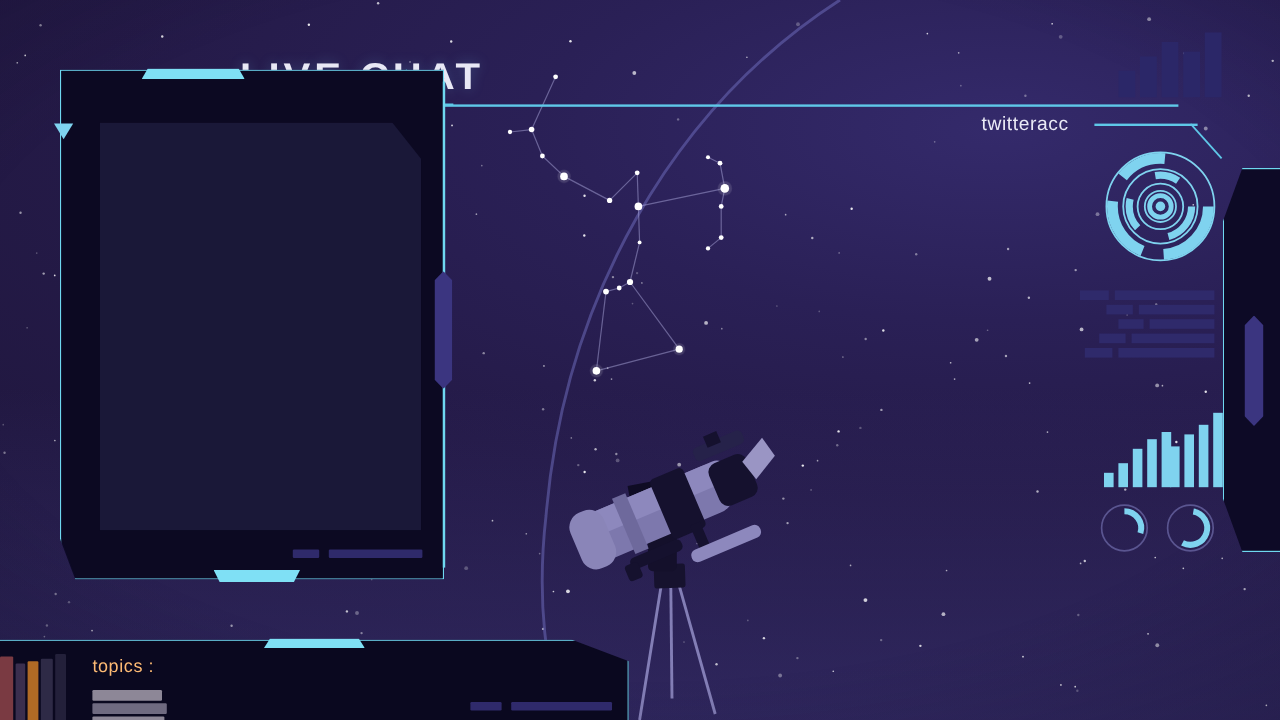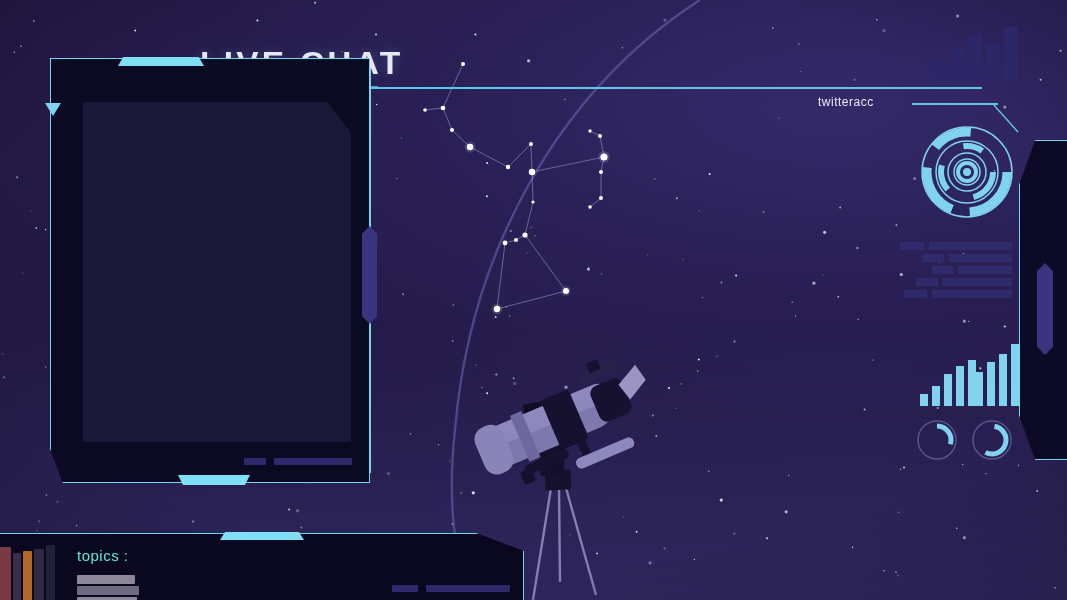--- a/index.html
+++ b/index.html
@@ -82,21 +82,21 @@
   .chat-diag {
     position:absolute; left:338px; top:58px; width:40px; height:30px;
   }
 
   
   .hud-barchart-top { position:absolute; left:932px; top:27px; display:flex; align-items:flex-end; gap:4px; height:54px; }
   .hud-barchart-top i { width:14px; background:#2b2768; display:block; }
 
   .hud-label {
     position:absolute; left:818px; top:95px;
-    font-size:12px; color:#eaeaf6; letter-spacing:.5px;
+    font-size:16px; color:#eaeaf6; letter-spacing:.5px;
     font-family:"Liberation Sans", sans-serif;
   }
   .hud-label-line { position:absolute; left:912px; top:103px; width:86px; height:1.5px; background:#5fc8e8; }
   .hud-label-elbow { position:absolute; left:992px; top:103px; width:36px; height:30px; }
 
   .radar { position:absolute; left:920px; top:125px; width:94px; height:94px; }
 
   .hud-rows { position:absolute; left:900px; top:242px; width:112px; }
   .hud-row { display:flex; gap:5px; margin-bottom:4px; align-items:center; }
   .hud-row span { height:8px; background:#2f2a6b; display:block; }
@@ -132,21 +132,21 @@
     border:1.5px solid #6fd8f0;
     background:#0a081f;
     clip-path:polygon(0 0, 91% 0, 100% 24%, 100% 100%, 0 100%);
   }
   .topics-tab {
     position:absolute; left:228px; top:-1px; width:84px; height:8px;
     background:#7fe0f5;
     clip-path:polygon(6% 0, 94% 0, 100% 100%, 0 100%);
   }
   .topics-label {
-    position:absolute; left:85px; top:14px; font-size:15px; color:#5eead4; letter-spacing:.5px;
+    position:absolute; left:85px; top:14px; font-size:15px; color:#fdba74; letter-spacing:.5px;
   }
   .topics-meta { position:absolute; right:14px; bottom:16px; display:flex; gap:8px; align-items:center; }
   .shelf { position:absolute; left:8px; top:12px; width:66px; height:58px; display:flex; align-items:flex-end; gap:2px; }
   .shelf i { display:block; border-radius:1px 1px 0 0; }
   .stack { position:absolute; left:85px; top:40px; width:62px; }
   .stack i { display:block; height:9px; margin-top:2px; border-radius:1px; }
 </style>
 </head>
 <body>
 

